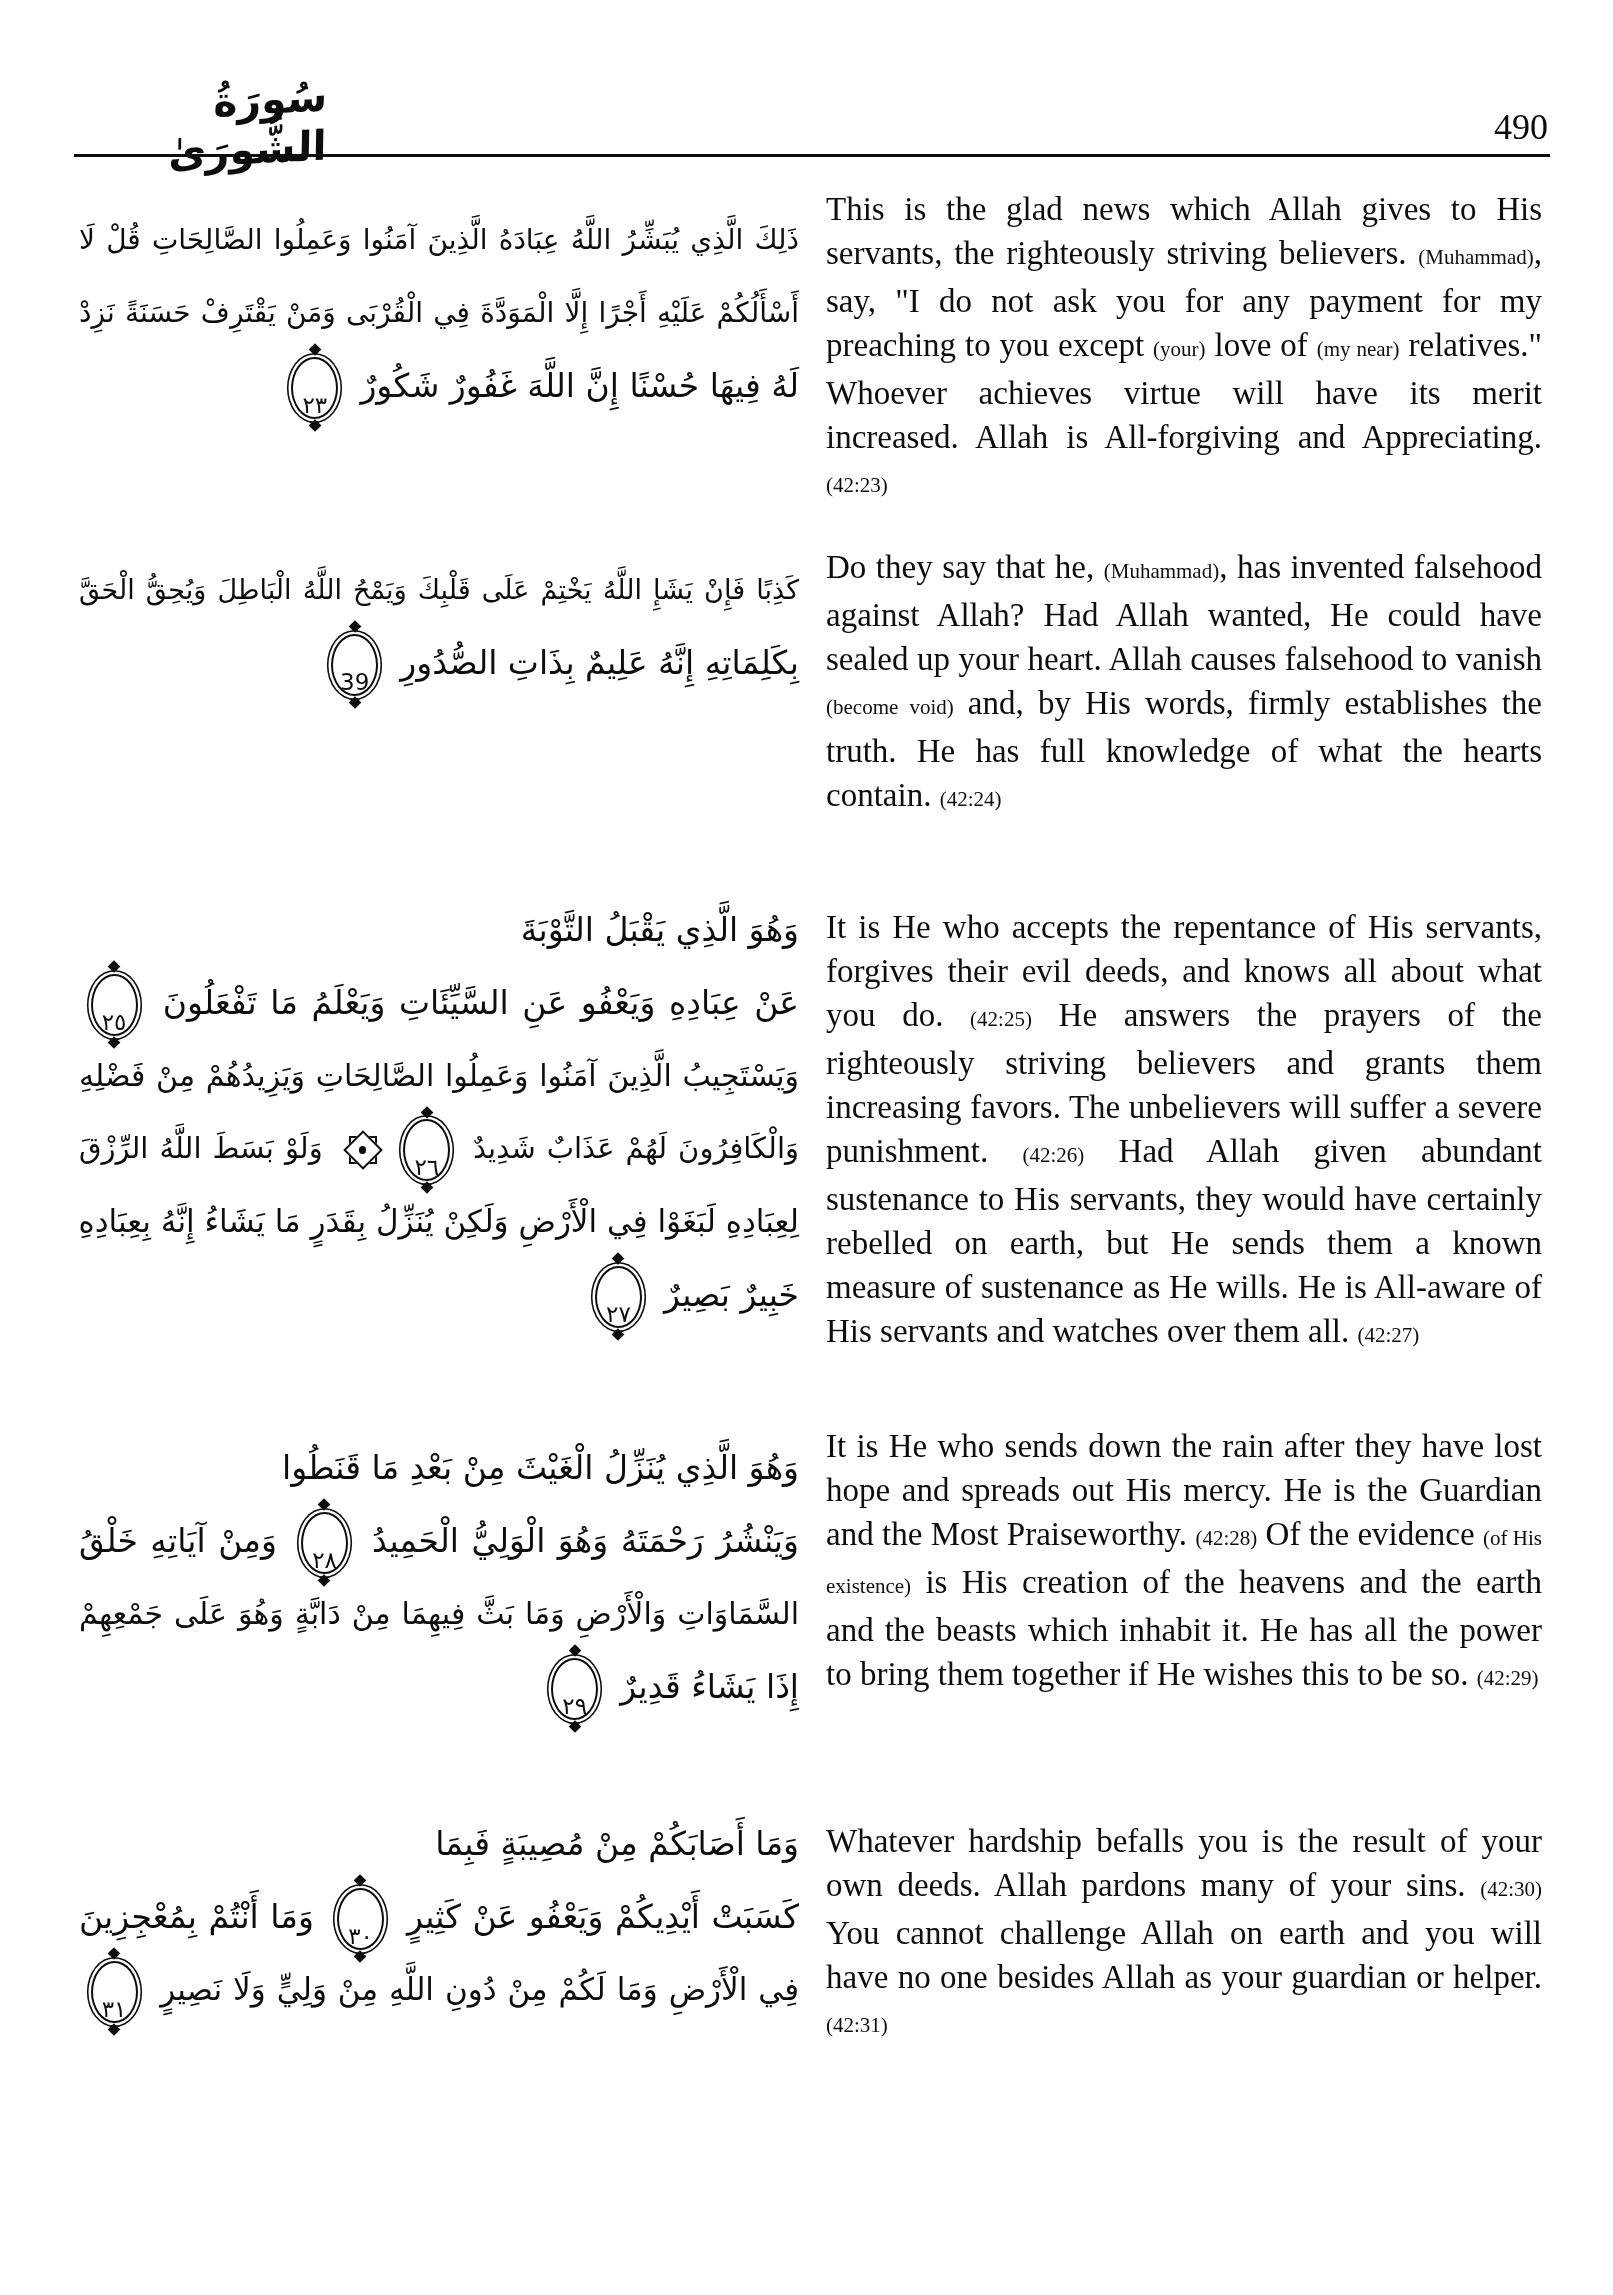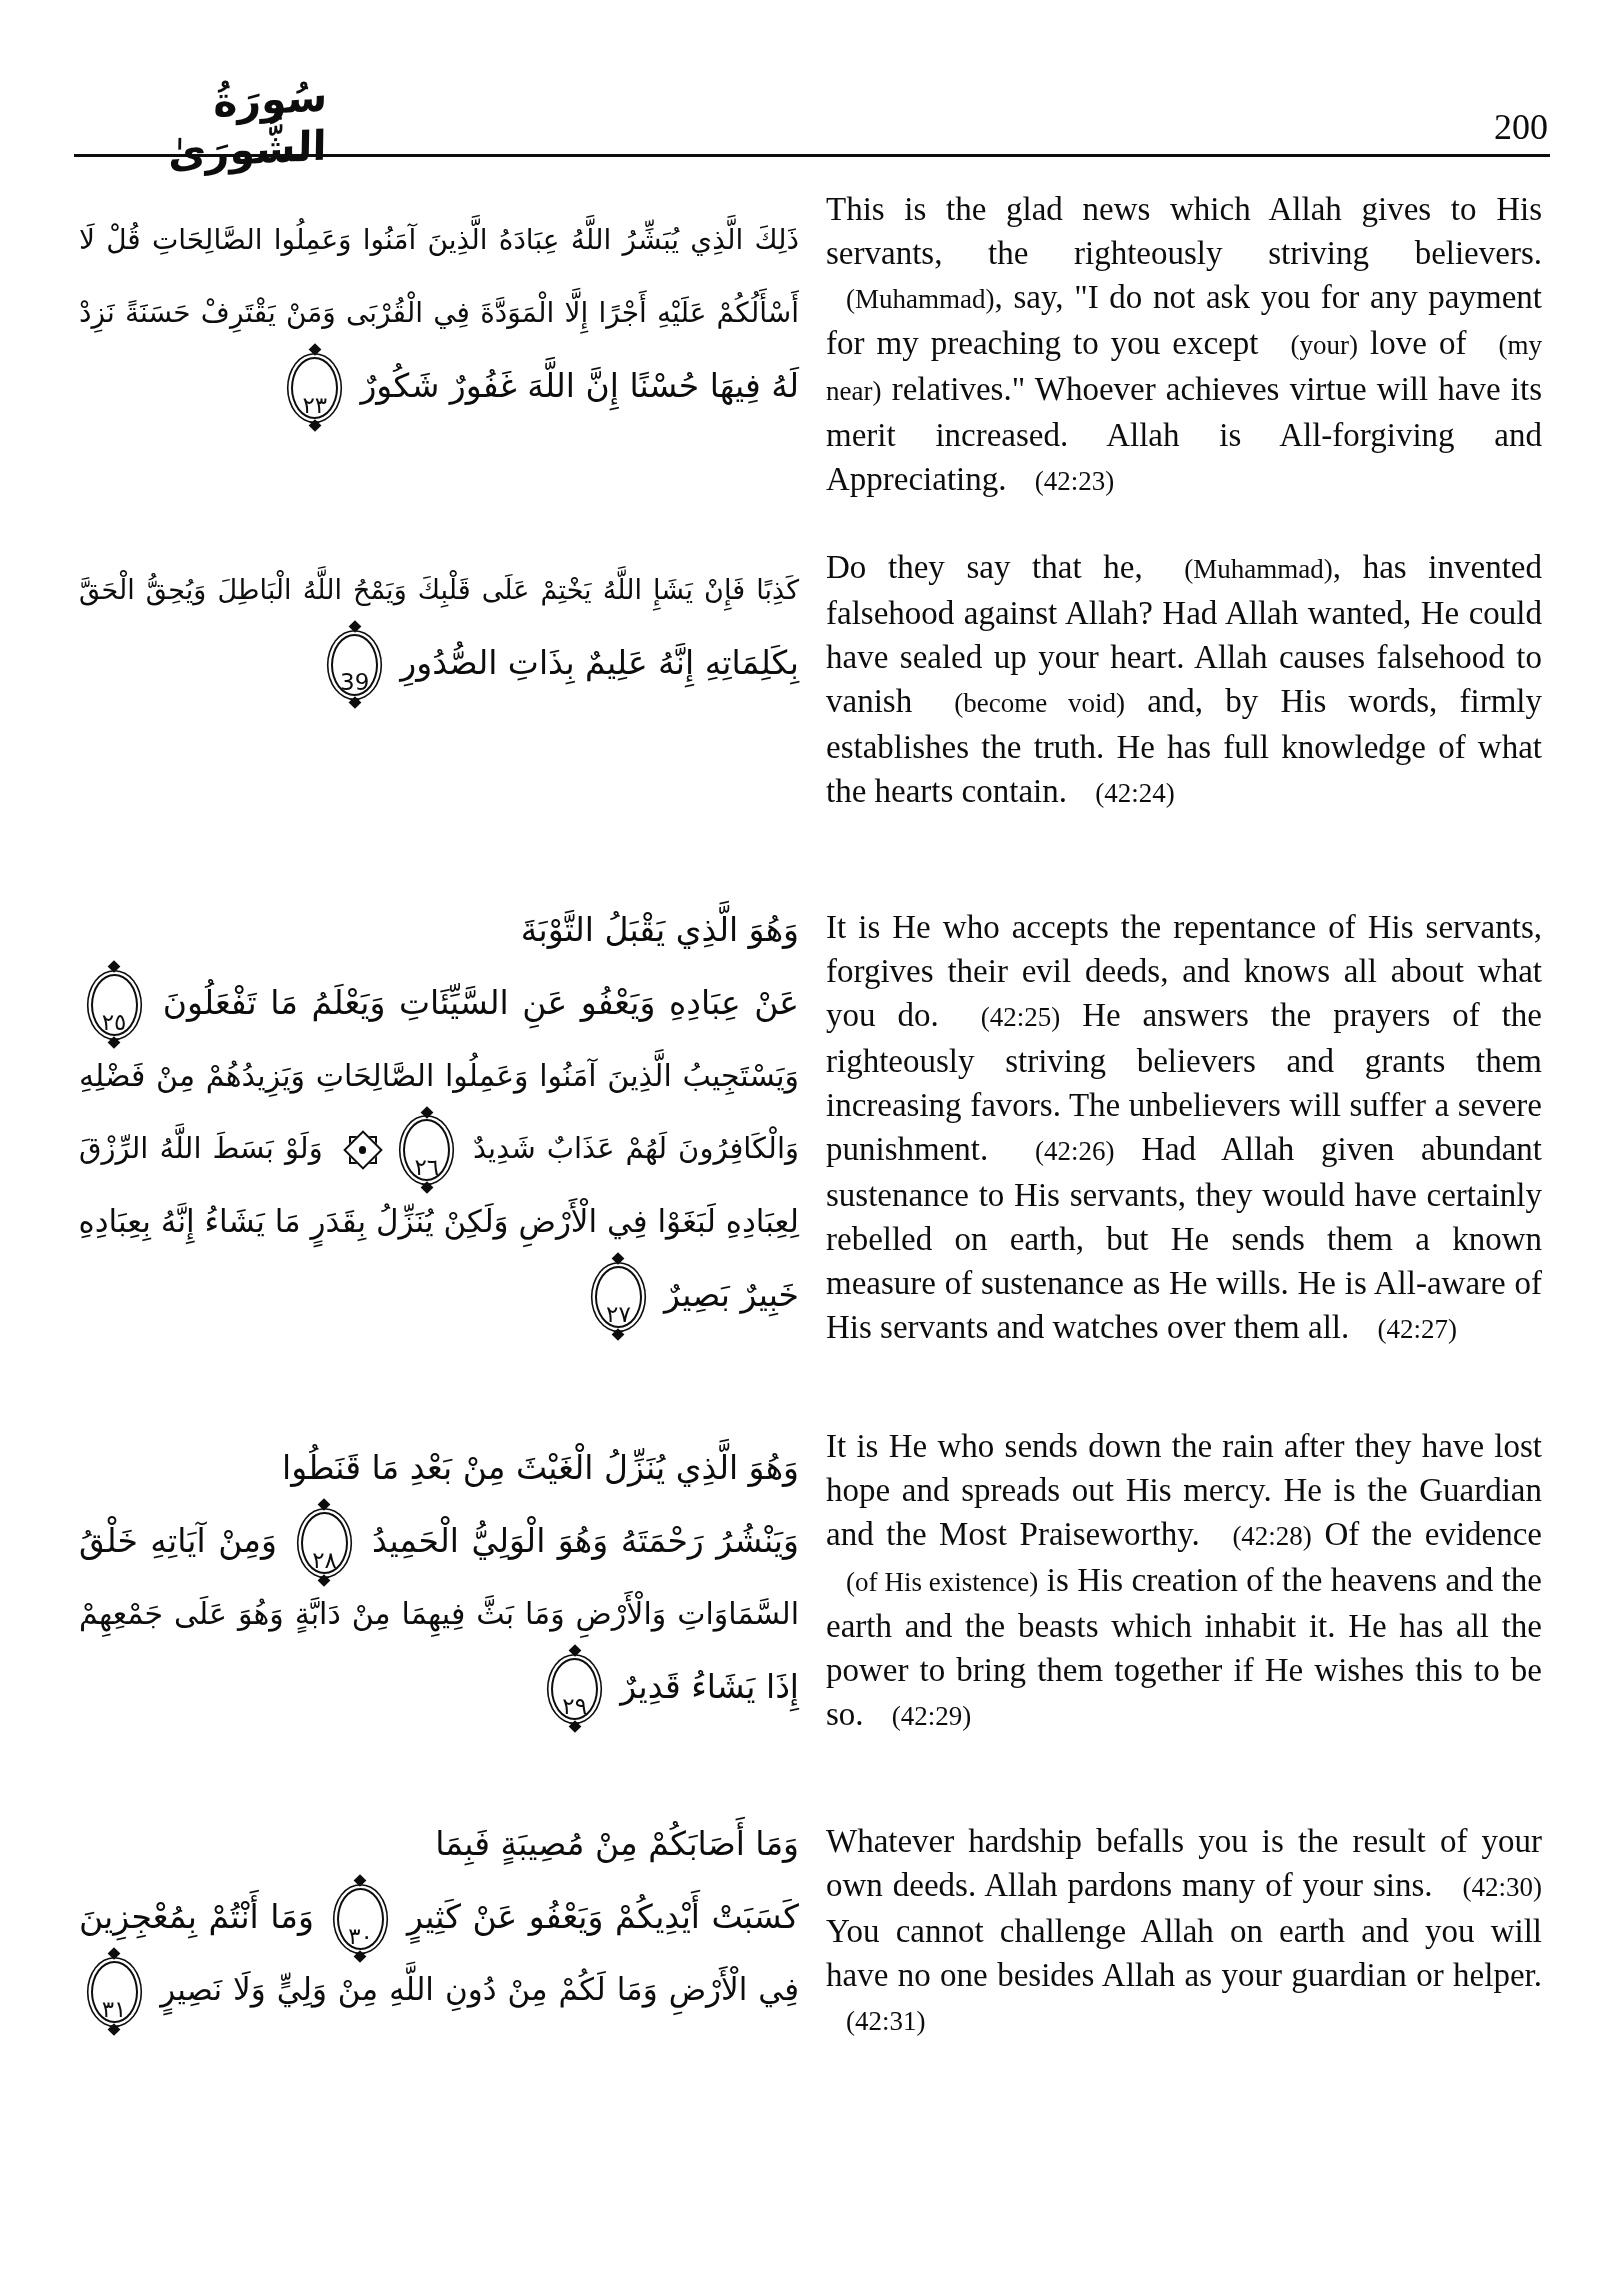--- a/index.html
+++ b/index.html
@@ -71,28 +71,28 @@
   .hizb-dot{
     position:absolute;left:50%;top:50%;width:7.4px;height:7.4px;
     margin:-3.7px 0 0 -3.7px;border-radius:50%;background:#0d0d0d;z-index:2;
   }
   
   .en-para{
     position:absolute;left:826px;width:716px;
     font-size:33px;line-height:44px;
     text-align:justify;
   }
-  .paren{font-size:27px;margin-left:20px;}
+  .paren{font-size:21px;}
 </style>
 </head>
 <body>
 
 <div class="page">
   <div class="surah-calligraphy">سُورَةُ الشُّورَىٰ</div>
-  <div class="page-number">200</div>
+  <div class="page-number">490</div>
   <div class="header-rule"></div>
 
   <div id="arabic-column">
       <div class="ar-block" style="top: 203px;">
         <div class="ar-line justify" style="font-size: 28px;">ذَلِكَ الَّذِي يُبَشِّرُ اللَّهُ عِبَادَهُ الَّذِينَ آمَنُوا وَعَمِلُوا الصَّالِحَاتِ قُلْ لَا</div>
         <div class="ar-line justify" style="font-size: 28px;">أَسْأَلُكُمْ عَلَيْهِ أَجْرًا إِلَّا الْمَوَدَّةَ فِي الْقُرْبَى وَمَنْ يَقْتَرِفْ حَسَنَةً نَزِدْ</div>
         <div class="ar-line right" style="font-size: 33px;">لَهُ فِيهَا حُسْنًا إِنَّ اللَّهَ غَفُورٌ شَكُورٌ <span class="ayah-medallion">
             <span class="ayah-number">٢٣</span>
           </span></div>
       </div>

